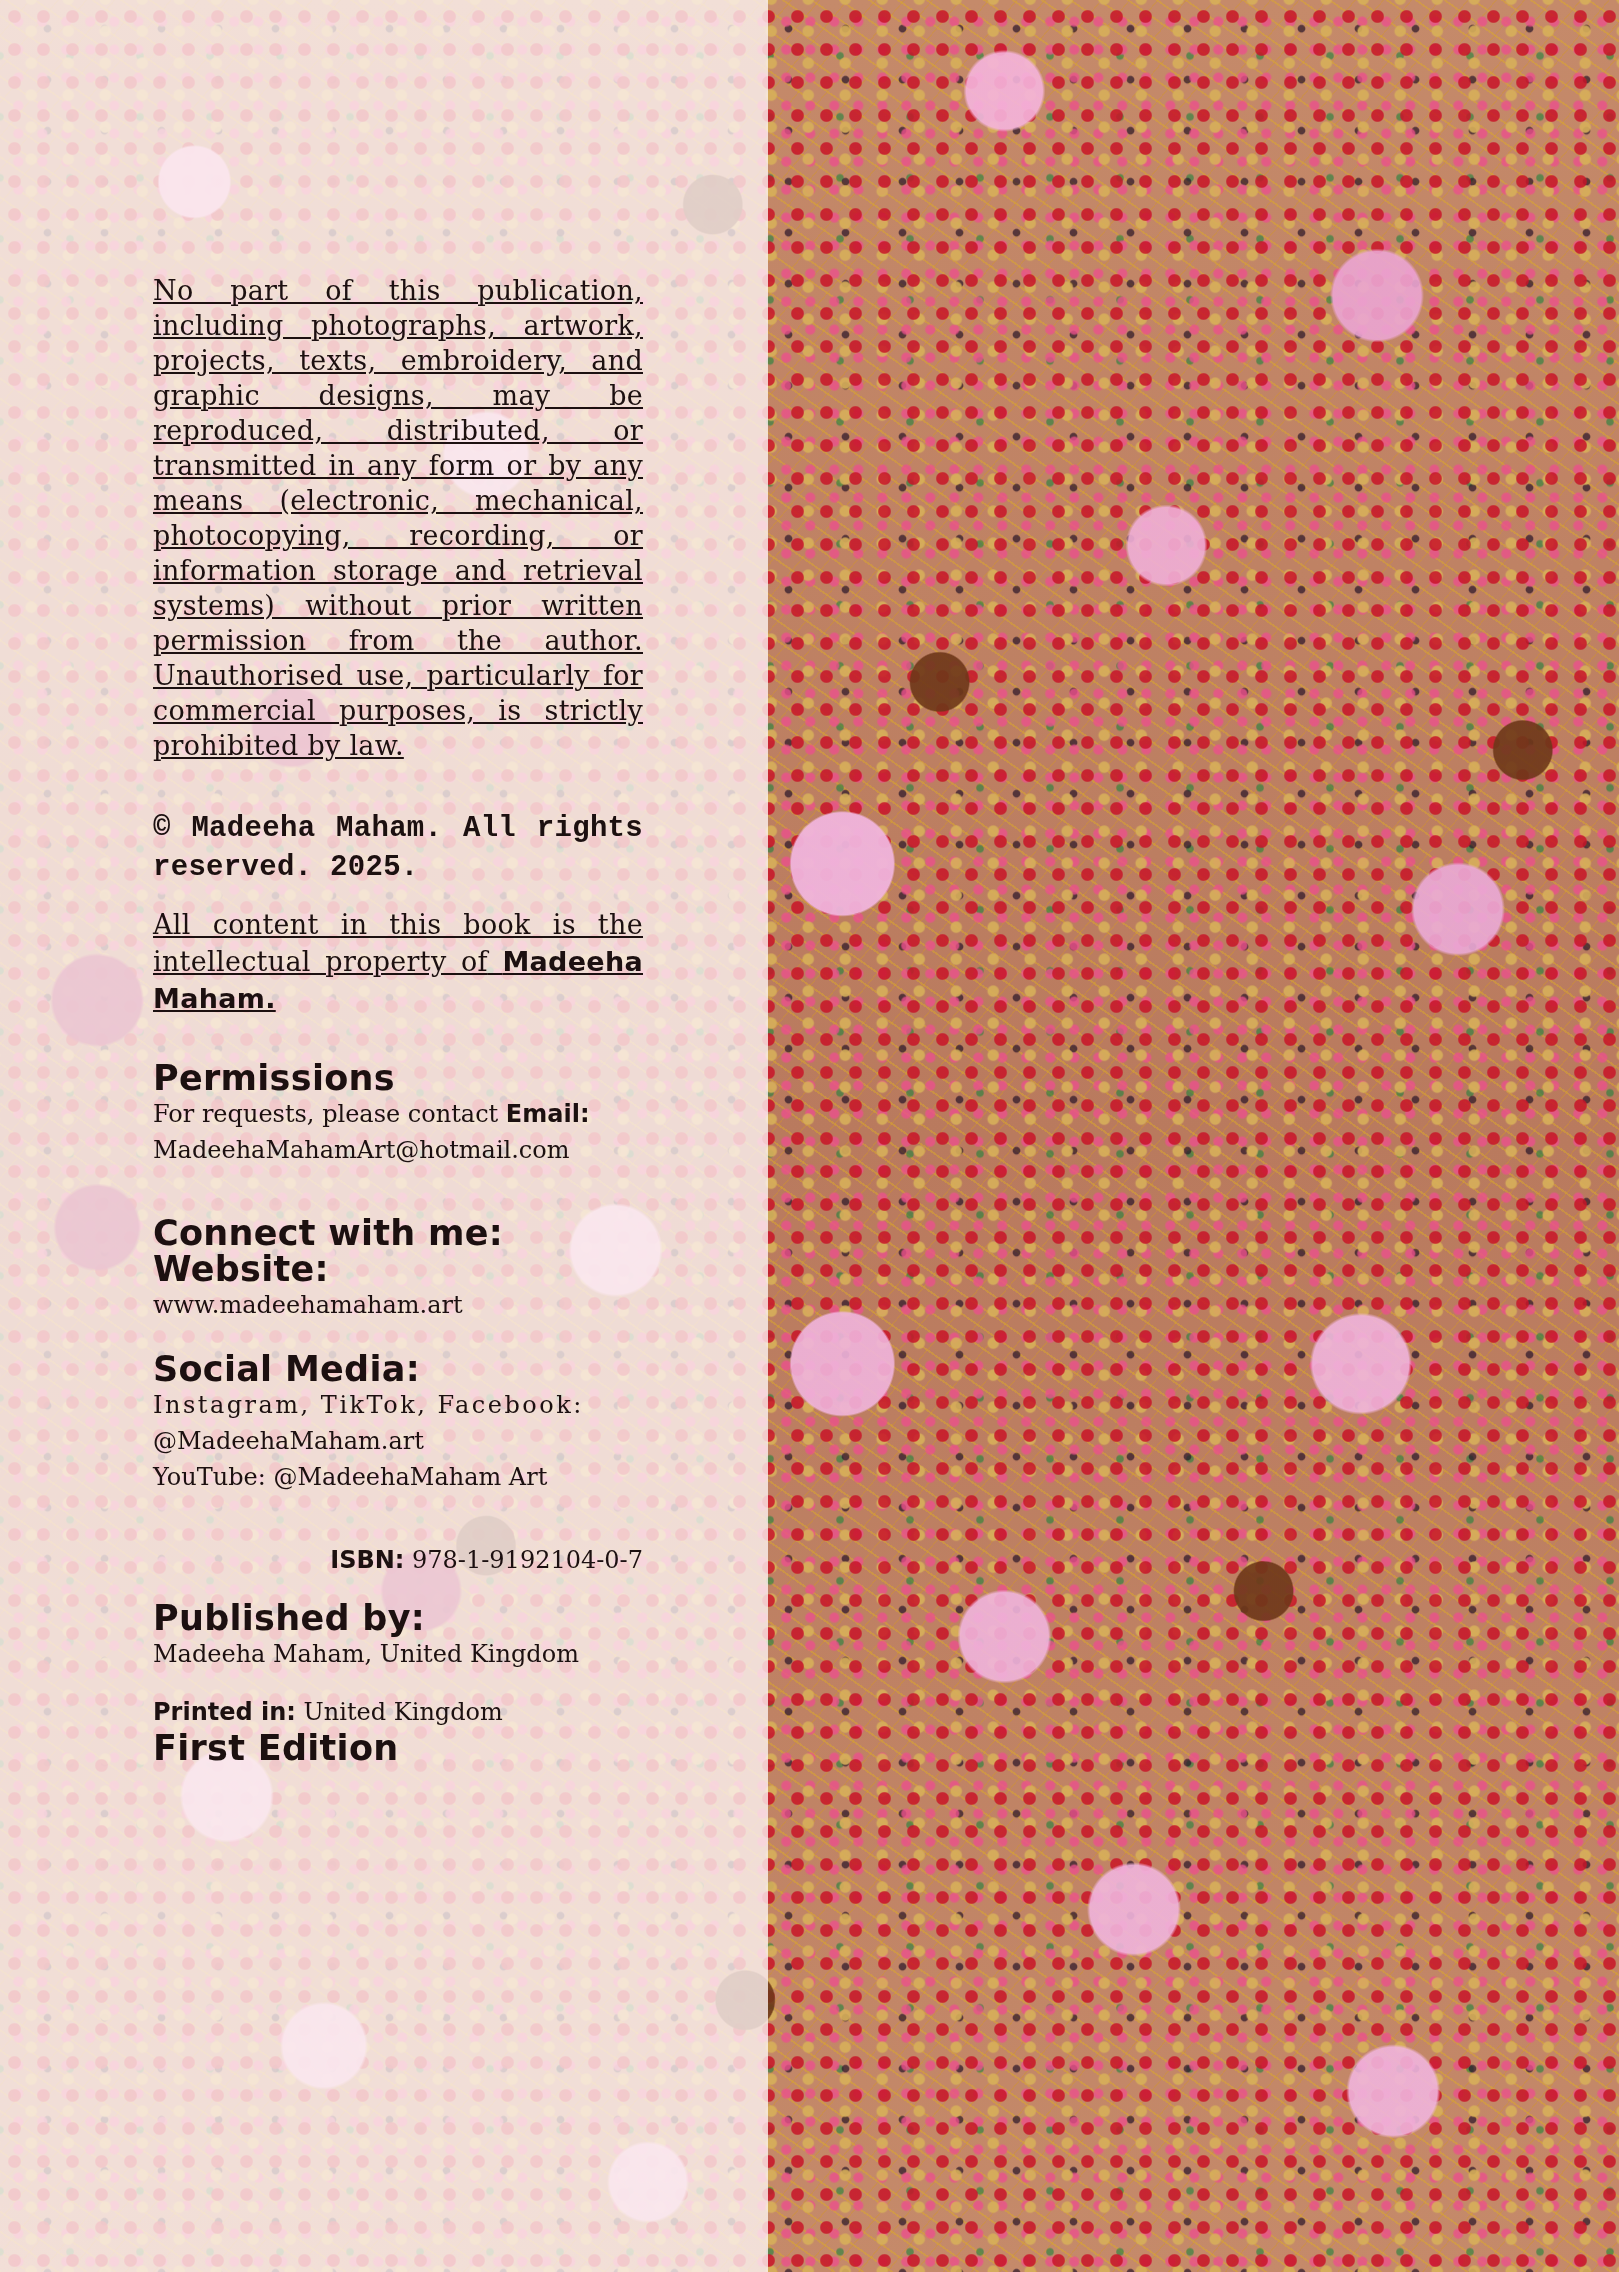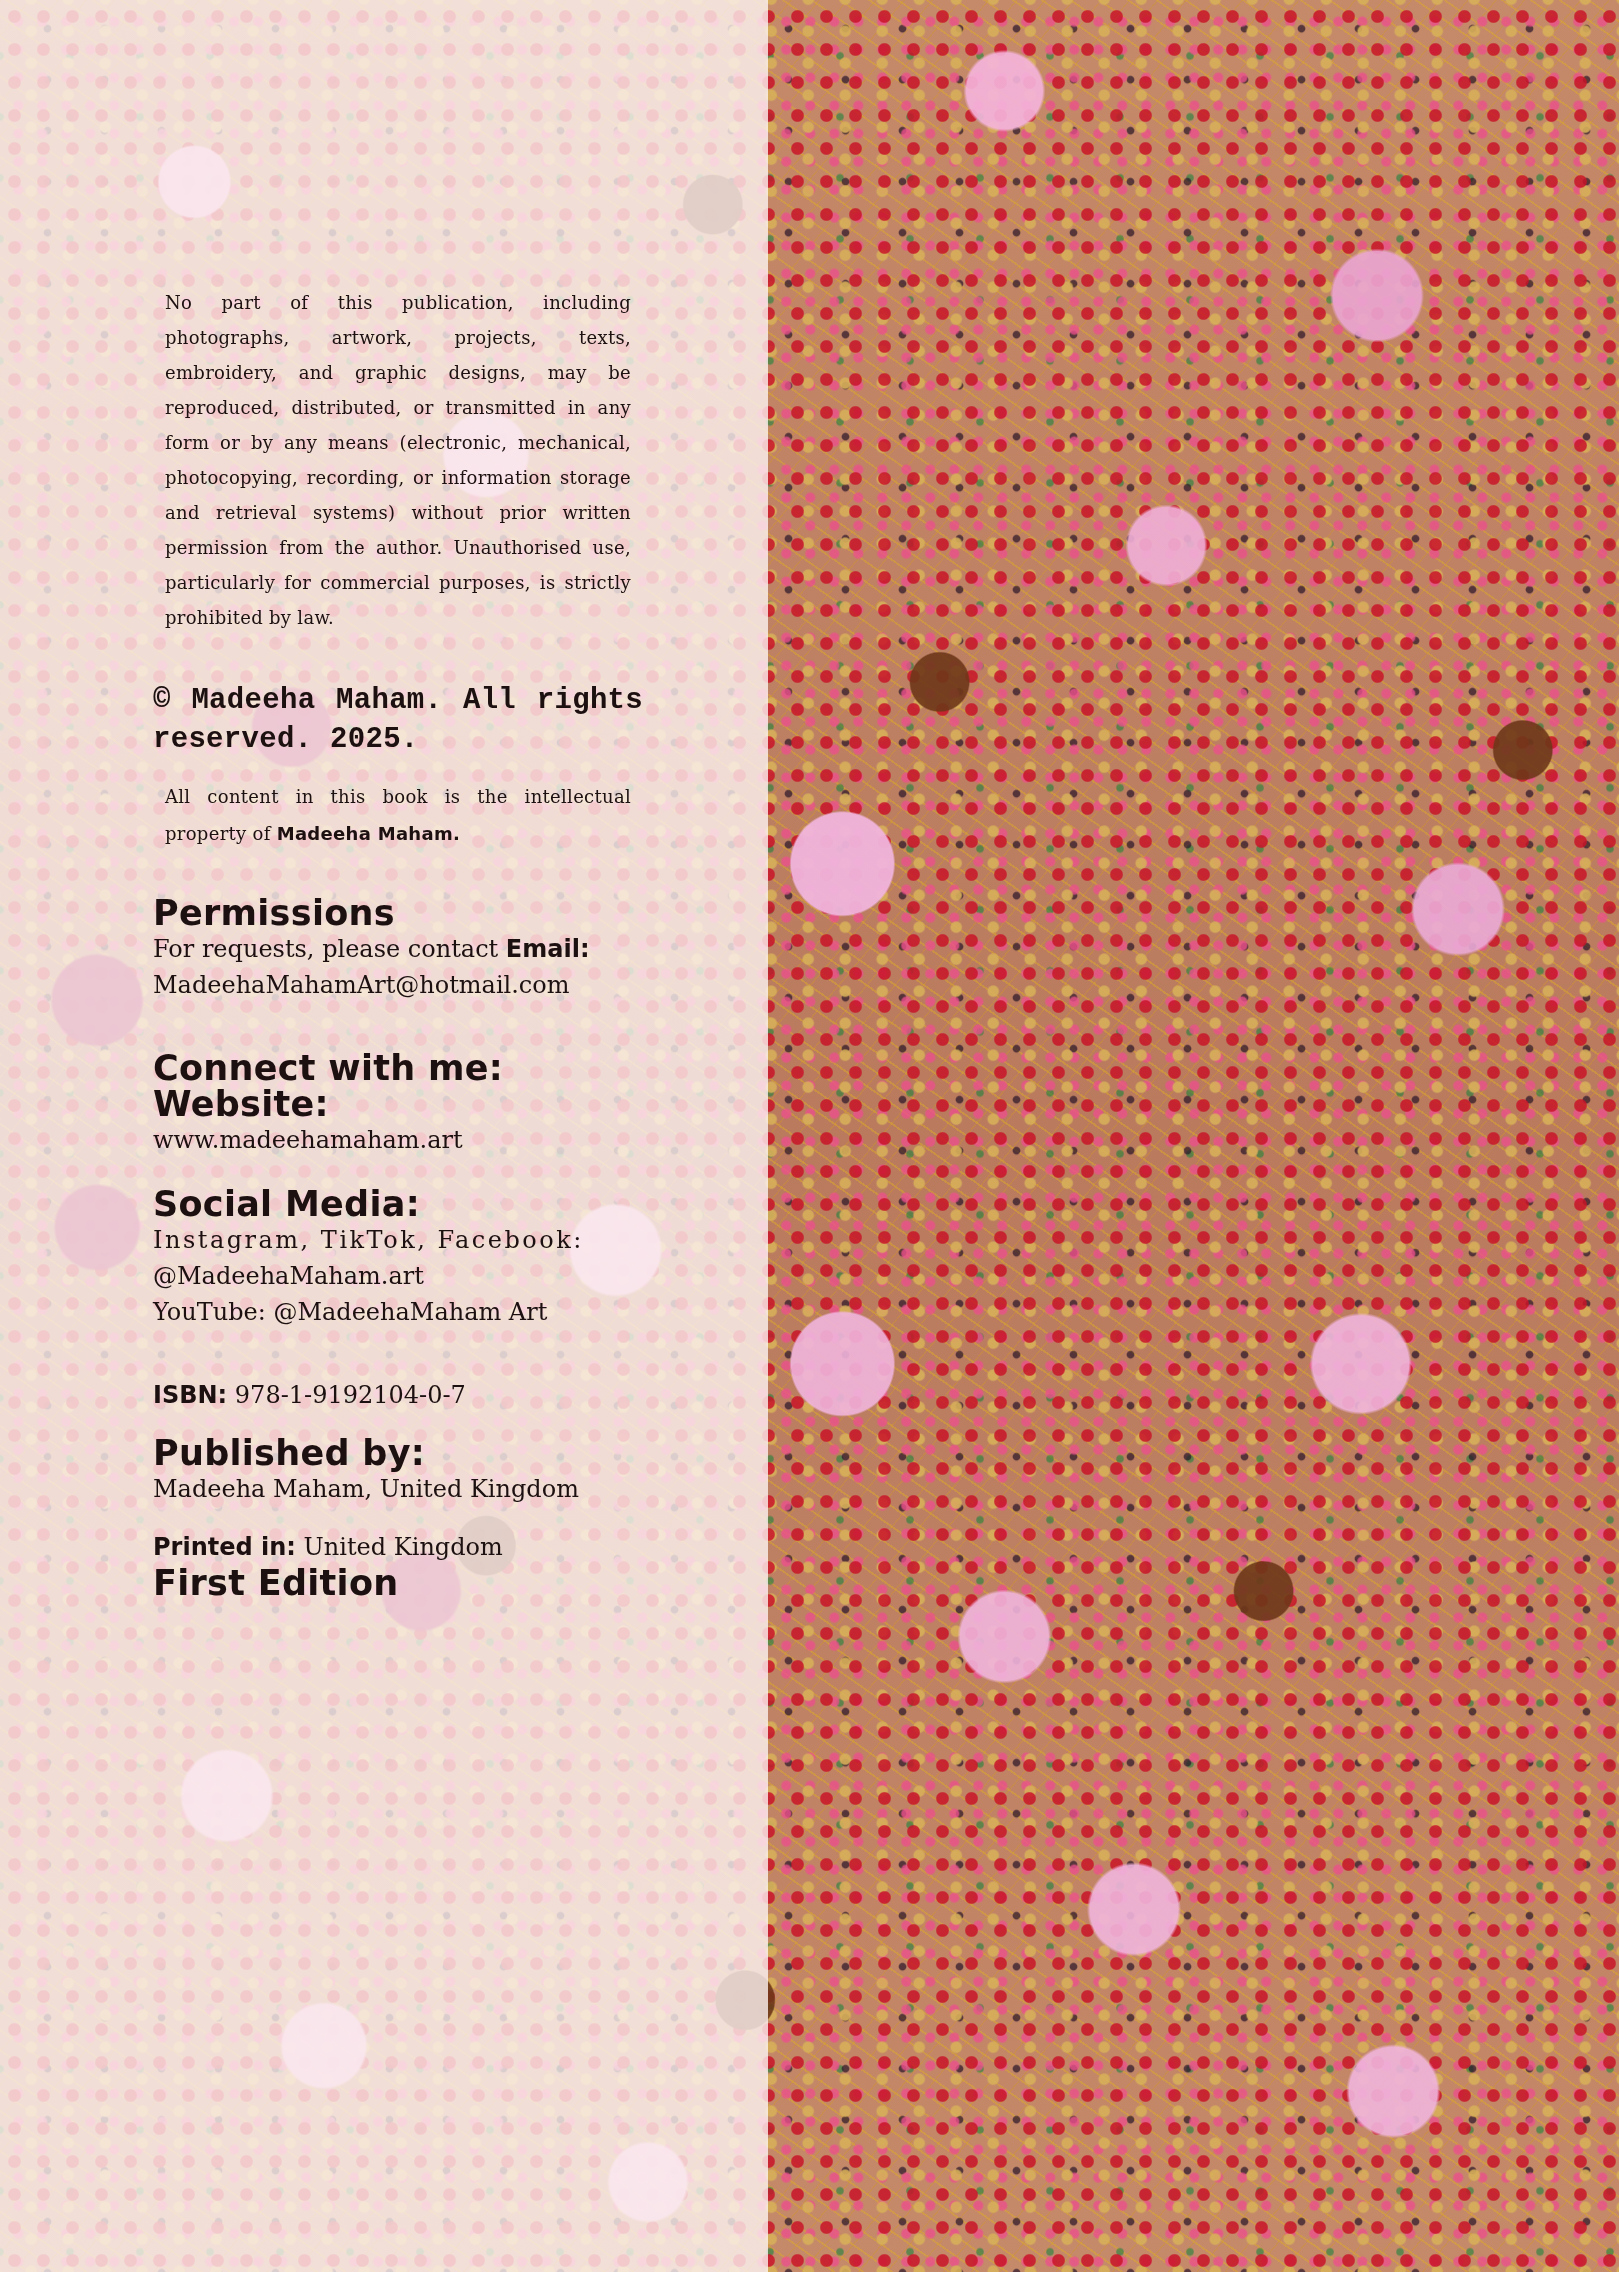--- a/index.html
+++ b/index.html
@@ -51,23 +51,24 @@
     
     .left-panel {
       position: absolute; left: 0; top: 0; width: 768px; height: 2273px;
       background: rgba(252,244,242,0.80);
     }
     .content {
       position: absolute; left: 153px; top: 273px; width: 490px;
     }
     .body-text {
       font-family: "DejaVu Serif", serif;
-      font-size: 18px; line-height: 35px;
-      text-align: justify; margin: 12px;
+      font-size: 27px; line-height: 35px;
+      text-align: justify; margin: 0;
       letter-spacing: 0.3px;
+      text-decoration: underline;
     }
     .heading {
       font-family: "DejaVu Sans", sans-serif;
       font-weight: bold; font-size: 35px; line-height: 36px;
       letter-spacing: 0.3px;
       margin: 0;
     }
     .big-heading {
       font-family: Liberation Mono, monospace;
       font-weight: bold; font-size: 29px; line-height: 39px;
@@ -108,21 +109,21 @@
 
   <p class="heading" style="margin-top:47px;">Connect with me:</p>
   <p class="heading">Website:</p>
   <p class="plain">www.madeehamaham.art</p>
 
   <p class="heading" style="margin-top:28px;">Social Media:</p>
   <p class="plain justify" style="letter-spacing:2.5px;">Instagram, TikTok, Facebook:</p>
   <p class="plain">@MadeehaMaham.art</p>
   <p class="plain">YouTube: @MadeehaMaham Art</p>
 
-  <p class="plain" style="margin-top:47px;">
+  <p class="plain" style="margin-top:47px;text-align:right;">
     <span class="inline-bold">ISBN:</span>
     <span>978-1-9192104-0-7</span>
   </p>
 
   <p class="heading" style="margin-top:22px;">Published by:</p>
   <p class="plain">Madeeha Maham, United Kingdom</p>
 
   <p class="plain" style="margin-top:22px;">
     <span class="inline-bold">Printed in:</span>
     <span>United Kingdom</span>

